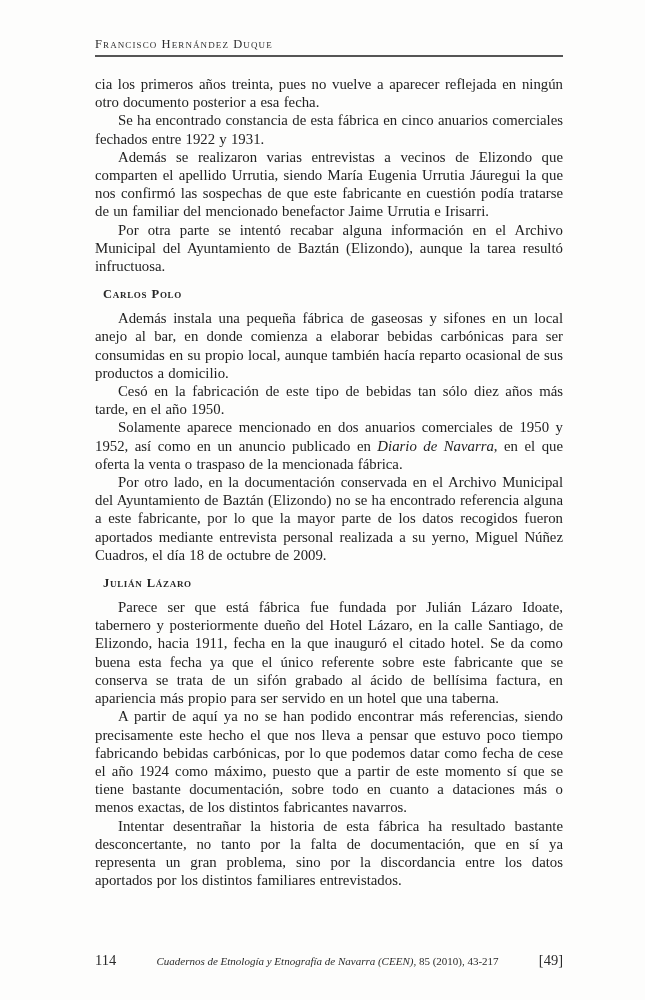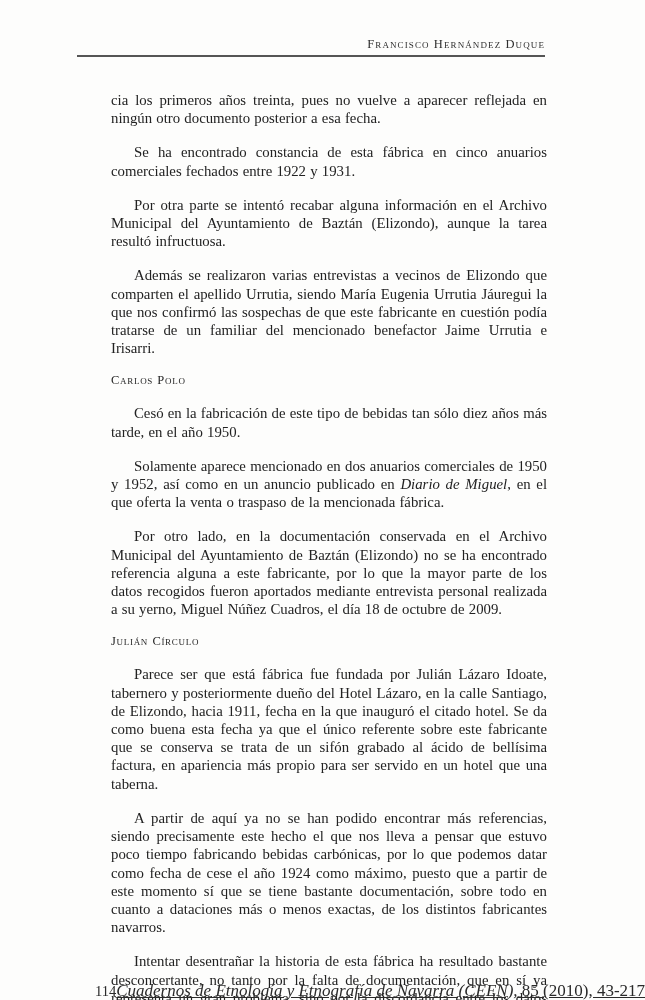--- a/index.html
+++ b/index.html
@@ -10,23 +10,23 @@
     height: 1000px;
     background: #fdfdfc;
     font-family: "Liberation Serif", serif;
     color: #222222;
     overflow: hidden;
   }
   
   .running-head {
     position: absolute;
     top: 37px;
-    left: 77px;
+    left: 95px;
     width: 468px;
-    text-align: right;
+    text-align: left;
   }
   .running-head .author {
     font-variant: small-caps;
     font-size: 12.5px;
     letter-spacing: 1.1px;
     color: #2e2e2e;
     line-height: 14px;
   }
   .running-head .rule {
     margin-top: 4px;
@@ -38,77 +38,76 @@
     top: 75px;
     left: 95px;
     width: 468px;
     font-size: 14.8px;
     line-height: 18.2px;
     text-align: justify;
     hyphens: auto;
     -webkit-hyphens: auto;
     word-spacing: 0.5px;
   }
-  .body-text p { margin: 16px; }
+  .body-text p { margin: 0; }
   .body-text p.indent { text-indent: 23px; }
   .body-text h2.section-heading {
-    margin: 12px 0 7px 16px;
+    margin: 12px 0 7px 8px;
     font-size: 12.5px;
     line-height: 15px;
-    font-weight: normal;
+    font-weight: bold;
     font-variant: small-caps;
     letter-spacing: 0.7px;
     text-align: left;
     color: #262626;
   }
   .italic { font-style: italic; }
   
   .page-footer {
     position: absolute;
     top: 952px;
     left: 95px;
     width: 468px;
     display: flex;
     align-items: baseline;
     justify-content: space-between;
-    margin-top: 29px;
   }
   .page-footer .page-num,
   .page-footer .bracket-num {
     font-size: 14.5px;
     color: #2a2a2a;
   }
   .page-footer .citation {
-    font-size: 17px;
+    font-size: 11px;
     color: #2a2a2a;
     white-space: nowrap;
-    text-decoration: underline;
   }
   .page-footer .citation .cit-italic { font-style: italic; }
 </style>
 </head>
 <body>
 
 <div class="page">
 
   <header class="running-head">
     <div class="author">Francisco Hernández Duque</div>
     <div class="rule"></div>
   </header>
 
   <main class="body-text">
       <p class=""><span>cia los primeros años treinta, pues no vuelve a aparecer reflejada en ningún otro documento posterior a esa fecha.</span></p>
       <p class="indent"><span>Se ha encontrado constancia de esta fábrica en cinco anuarios comerciales fechados entre 1922 y 1931.</span></p>
+      <p class="indent"><span>Además se realizaron varias entrevistas a vecinos de Elizondo que comparten el apellido Urrutia, siendo María Eugenia Urrutia Jáuregui la que nos confirmó las sospechas de que este fabricante en cuestión podía tratarse de un familiar del mencionado benefactor Jaime Urrutia e Irisarri.</span></p>
       <p class="indent"><span>Por otra parte se intentó recabar alguna información en el Archivo Municipal del Ayuntamiento de Baztán (Elizondo), aunque la tarea resultó infructuosa.</span></p>
-      <p class="indent"><span>Además se realizaron varias entrevistas a vecinos de Elizondo que comparten el apellido Urrutia, siendo María Eugenia Urrutia Jáuregui la que nos confirmó las sospechas de que este fabricante en cuestión podía tratarse de un familiar del mencionado benefactor Jaime Urrutia e Irisarri.</span></p>
       <h2 class="section-heading"><span>Carlos Polo</span></h2>
+      <p class="indent"><span>Además instala una pequeña fábrica de gaseosas y sifones en un local anejo al bar, en donde comienza a elaborar bebidas carbónicas para ser consumidas en su propio local, aunque también hacía reparto ocasional de sus productos a domicilio.</span></p>
       <p class="indent"><span>Cesó en la fabricación de este tipo de bebidas tan sólo diez años más tarde, en el año 1950.</span></p>
-      <p class="indent"><span>Solamente aparece mencionado en dos anuarios comerciales de 1950 y 1952, así como en un anuncio publicado en </span><span class="italic">Diario de Miguel</span><span>, en el que oferta la venta o traspaso de la mencionada fábrica.</span></p>
+      <p class="indent"><span>Solamente aparece mencionado en dos anuarios comerciales de 1950 y 1952, así como en un anuncio publicado en </span><span class="italic">Diario de Navarra</span><span>, en el que oferta la venta o traspaso de la mencionada fábrica.</span></p>
       <p class="indent"><span>Por otro lado, en la documentación conservada en el Archivo Municipal del Ayuntamiento de Baztán (Elizondo) no se ha encontrado referencia alguna a este fabricante, por lo que la mayor parte de los datos recogidos fueron aportados mediante entrevista personal realizada a su yerno, Miguel Núñez Cuadros, el día 18 de octubre de 2009.</span></p>
-      <h2 class="section-heading"><span>Julián Círculo</span></h2>
+      <h2 class="section-heading"><span>Julián Lázaro</span></h2>
       <p class="indent"><span>Parece ser que está fábrica fue fundada por Julián Lázaro Idoate, tabernero y posteriormente dueño del Hotel Lázaro, en la calle Santiago, de Elizondo, hacia 1911, fecha en la que inauguró el citado hotel. Se da como buena esta fecha ya que el único referente sobre este fabricante que se conserva se trata de un sifón grabado al ácido de bellísima factura, en apariencia más propio para ser servido en un hotel que una taberna.</span></p>
       <p class="indent"><span>A partir de aquí ya no se han podido encontrar más referencias, siendo precisamente este hecho el que nos lleva a pensar que estuvo poco tiempo fabricando bebidas carbónicas, por lo que podemos datar como fecha de cese el año 1924 como máximo, puesto que a partir de este momento sí que se tiene bastante documentación, sobre todo en cuanto a dataciones más o menos exactas, de los distintos fabricantes navarros.</span></p>
       <p class="indent"><span>Intentar desentrañar la historia de esta fábrica ha resultado bastante desconcertante, no tanto por la falta de documentación, que en sí ya representa un gran problema, sino por la discordancia entre los datos aportados por los distintos familiares entrevistados.</span></p>
     </main>
 
   <footer class="page-footer">
     <span class="page-num">114</span>
     <span class="citation"><span class="cit-italic">Cuadernos de Etnología y Etnografía de Navarra (CEEN),</span><span> 85 (2010), 43-217</span></span>
     <span class="bracket-num">[49]</span>
   </footer>

